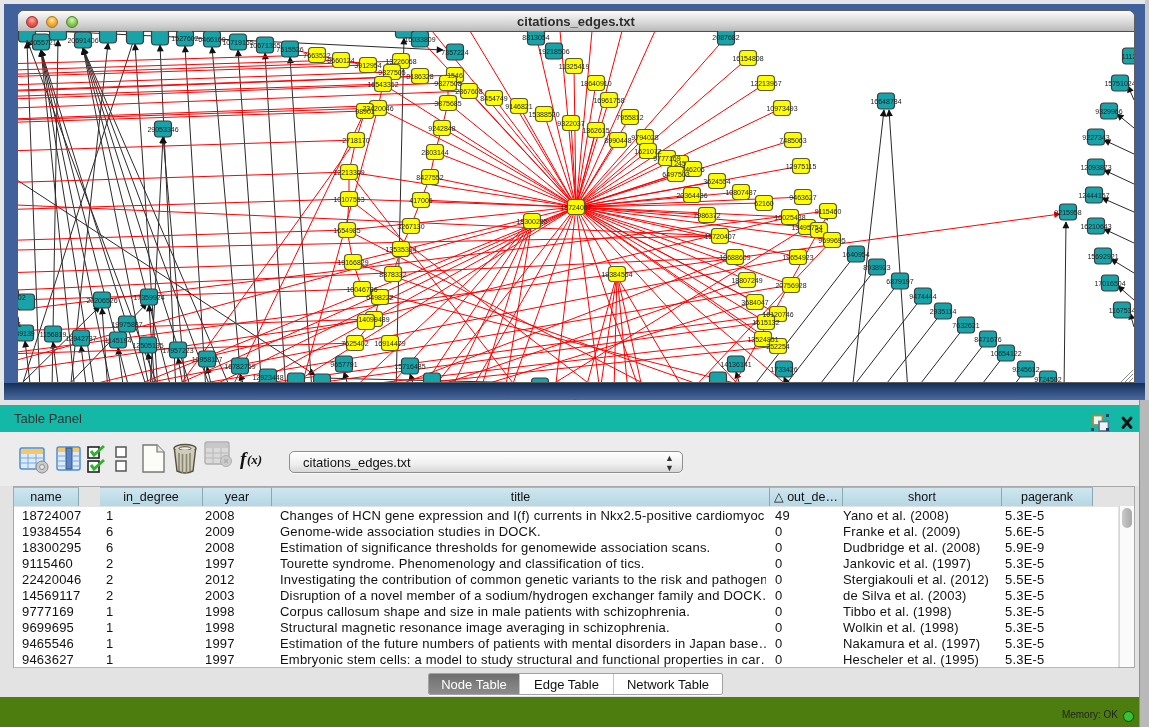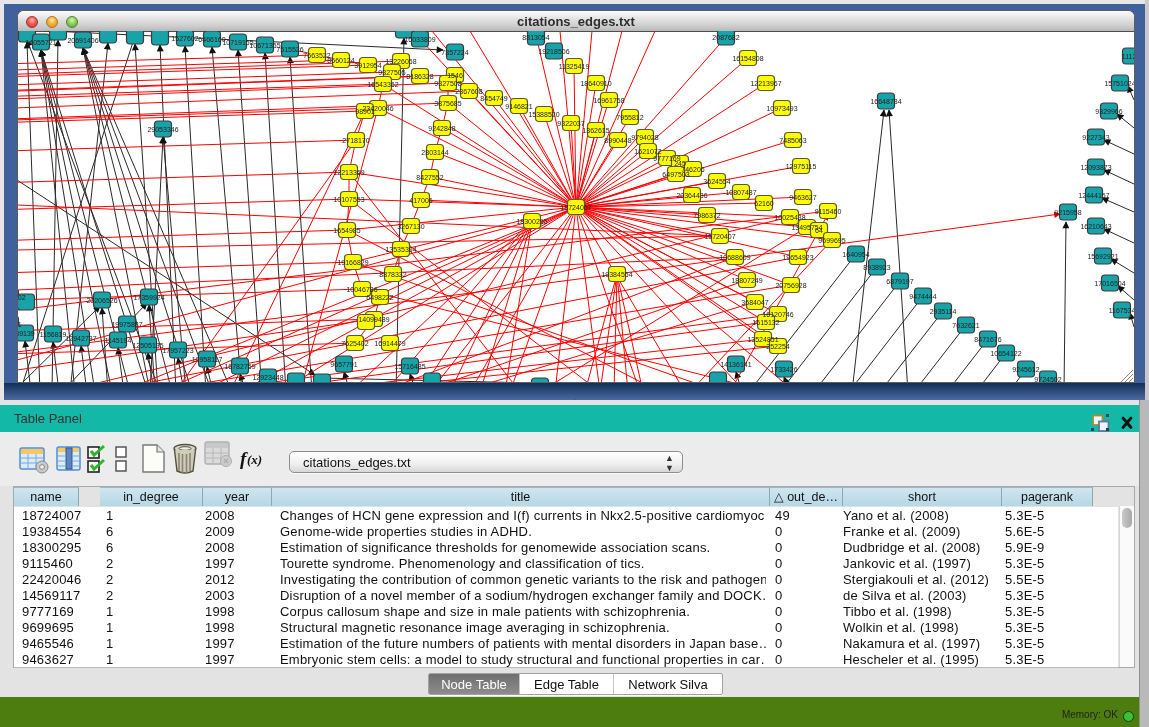--- a/index.html
+++ b/index.html
@@ -669,21 +669,21 @@
         <div class="c2">2008</div>
         <div class="c3">Changes of HCN gene expression and I(f) currents in Nkx2.5-positive cardiomyoc…</div>
         <div class="c4">49</div>
         <div class="c5">Yano et al. (2008)</div>
         <div class="c6">5.3E-5</div>
       </div>
 <div class="tr">
         <div class="c0">19384554</div>
         <div class="c1">6</div>
         <div class="c2">2009</div>
-        <div class="c3">Genome-wide properties studies in ADHD.</div>
+        <div class="c3">Genome-wide association studies in DOCK.</div>
         <div class="c4">0</div>
         <div class="c5">Franke et al. (2009)</div>
         <div class="c6">5.6E-5</div>
       </div>
 <div class="tr">
         <div class="c0">18300295</div>
         <div class="c1">6</div>
         <div class="c2">2008</div>
         <div class="c3">Estimation of significance thresholds for genomewide association scans.</div>
         <div class="c4">0</div>
@@ -754,21 +754,21 @@
         <div class="c6">5.3E-5</div>
       </div>
   </div>
   <div class="vscroll">
       <div class="vthumb"></div>
     </div>
   <div class="segwrap">
     <div class="seg">
       <div class="on" style="width:90px">Node Table</div>
       <div class="s2" style="width:94px">Edge Table</div>
-      <div class="s2" style="width:109px">Network Silva</div>
+      <div class="s2" style="width:109px">Network Table</div>
     </div>
   </div>
   <div class="statusrow">
       <span class="mem">Memory: OK</span>
       <span class="dot"></span>
     </div>
 </div>
 <div class="gray-right"></div>
 <div class="gray-right2"></div>
 

